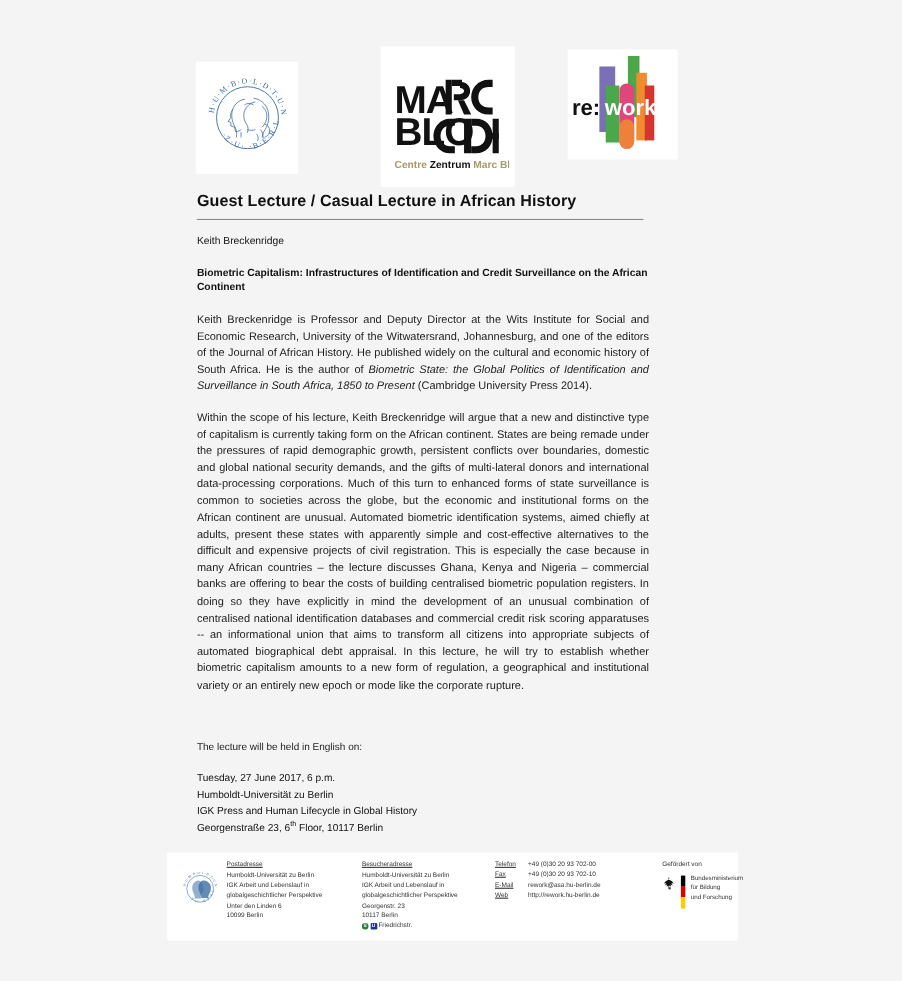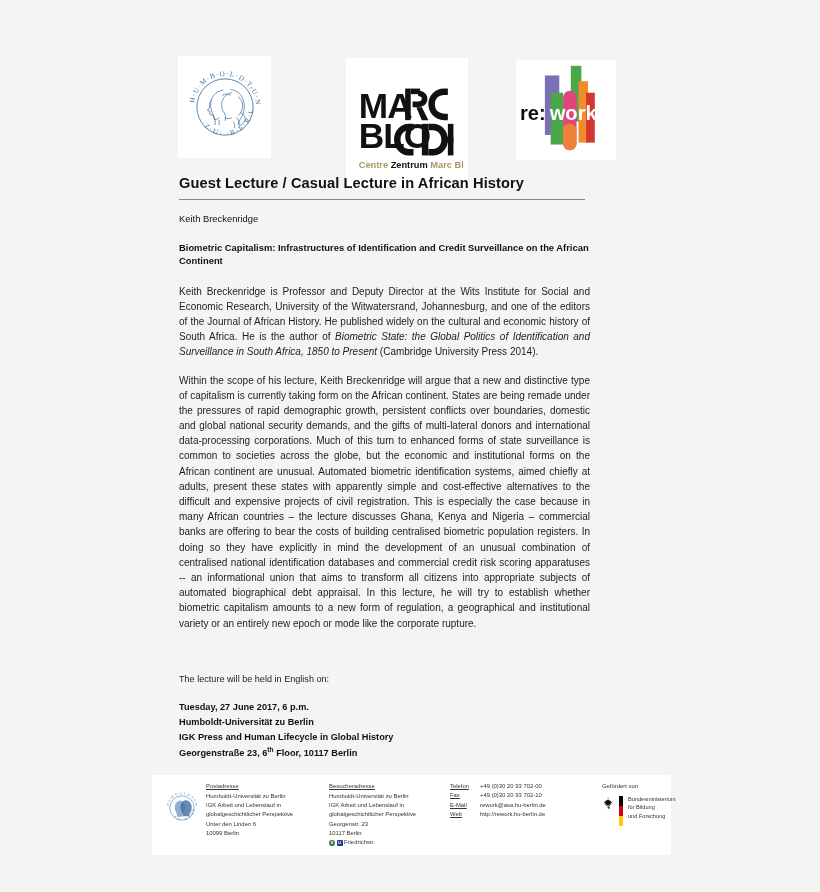--- a/index.html
+++ b/index.html
@@ -31,22 +31,22 @@
   }
   .logo-box {
     position: absolute;
     background: #ffffff;
     display: flex;
     align-items: center;
     justify-content: center;
     overflow: hidden;
   }
   .logo-hu   { left: 26px;  top: 14px; width: 93px;  height: 102px; }
-  .logo-mb   { left: 194px; top: 16px;  width: 122px; height: 128px; }
-  .logo-rw   { left: 364px; top: 18px; width: 100px; height: 100px; }
+  .logo-mb   { left: 194px; top: 0px;  width: 122px; height: 128px; }
+  .logo-rw   { left: 364px; top: 3px; width: 100px; height: 100px; }
 
   .hu-seal { width: 84px; height: 84px; }
   .mb-logo { width: 112px; height: 104px; }
   .rw-logo { width: 96px; height: 94px; }
 
   
   .content {
     position: absolute;
     left: 179px;
     top: 174px;
@@ -96,21 +96,21 @@
 
   .lead-line {
     font-size: 9.1px;
     line-height: 1.55;
     color: #1d1d1d;
     margin: 0 0 14px 0;
   }
 
   .details-block {
     font-size: 9.2px;
-    font-weight: bold;
+    font-weight: normal;
     line-height: 1.62;
     color: #111;
     margin: 4px 0 19px 0;
   }
   .details-block sup { font-size: 6.6px; vertical-align: super; }
 
   .rsvp-block {
     font-size: 9.1px;
     line-height: 1.58;
     color: #1d1d1d;

